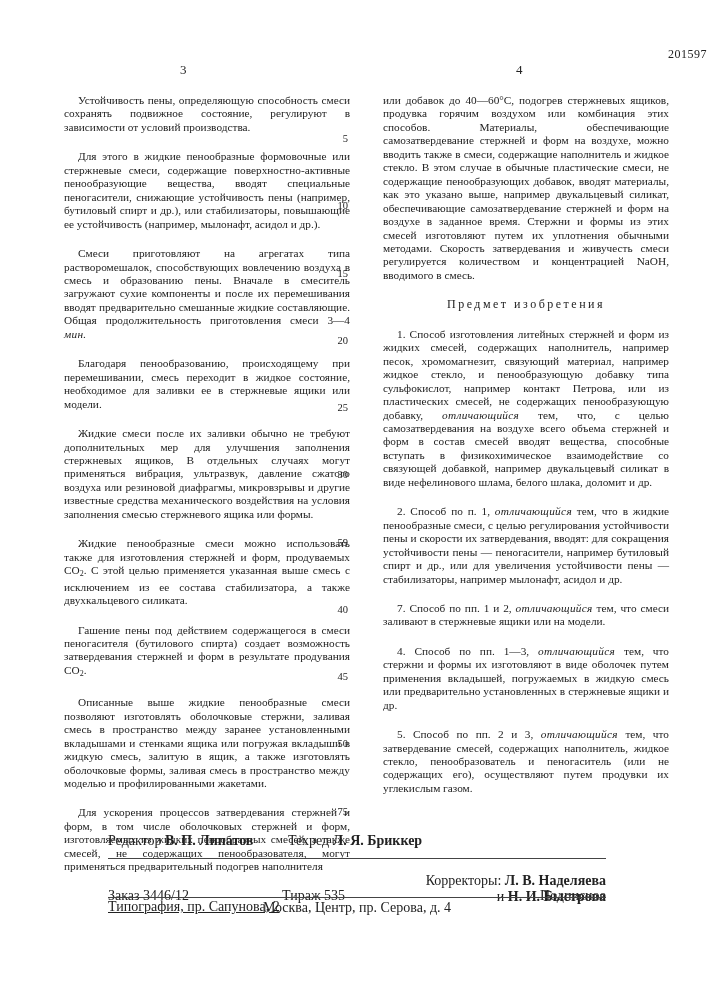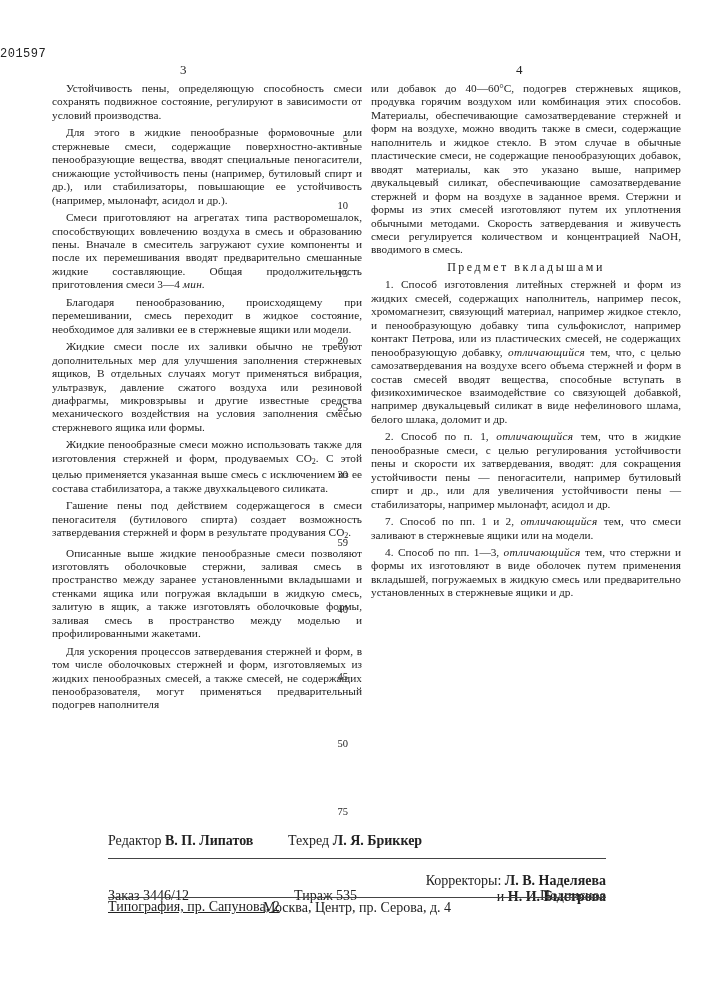--- a/index.html
+++ b/index.html
@@ -1,46 +1,46 @@
 <!DOCTYPE html>
 <html><head>
 <meta charset="utf-8">
 <style>
   html, body { margin: 0; padding: 0; background: #ffffff; }
   body { width: 707px; height: 1000px; position: relative; overflow: hidden;
          font-family: "Liberation Serif", "DejaVu Serif", serif; color: #222; }
-  .patent-no { position: absolute; top: 47px; left: 0; width: 707px; text-align: left;
-               font-size: 12px; letter-spacing: 0.5px; font-family: Liberation Mono, monospace; }
+  .patent-no { position: absolute; top: 47px; left: 0; width: 707px; text-align: right;
+               font-size: 12px; letter-spacing: 0.5px; }
   .col-num { position: absolute; top: 62px; font-size: 13px; }
   .col-num.left { left: 180px; }
   .col-num.right { left: 516px; }
   .column { position: absolute; top: 78px; width: 318px; font-size: 11.3px; line-height: 13.45px;
             text-align: justify; }
   .column.left { left: 48px; }
   .column.right { left: 367px; }
-  .column p { margin: 4px; text-indent: 14px; hyphens: manual; }
+  .column p { margin: 16px; text-indent: 14px; hyphens: manual; }
   .column p.noindent { text-indent: 0; }
   .heading { text-align: center; letter-spacing: 2.5px; font-size: 12px; margin: 13px 0 4px 0; text-indent: 0 !important; }
   .gutter { position: absolute; left: 326px; top: 78px; width: 22px; font-size: 10.5px; line-height: 13.45px; }
   .gutter span { position: absolute; left: 0; width: 22px; text-align: right; }
   em { font-style: italic; letter-spacing: 0.3px; }
   sub { font-size: 8px; vertical-align: -2px; }
   .footer { position: absolute; left: 108px; width: 498px; font-size: 14px; }
   .credits { top: 833px; height: 28px; }
   .credits .c1 { position: absolute; left: 0; top: 0; }
   .credits .c2 { position: absolute; left: 180px; top: 0; }
   .credits .c3 { position: absolute; right: 0; top: 0; text-align: right; margin-top: 40px; }
   .credits .c3 .second { display: block; }
   .rule { position: absolute; left: 108px; width: 498px; height: 0; border-top: 1px solid #444; }
   .rule.r1 { top: 858px; }
   .rule.r2 { top: 897px; }
   .order { top: 860px; height: 36px; margin-top: 28px; }
   .order .row1 { position: relative; height: 12px; }
   .order .row1 .a { position: absolute; left: 0; }
-  .order .row1 .b { position: absolute; left: 186px; }
+  .order .row1 .b { position: absolute; left: 174px; }
   .order .row1 .c { position: absolute; right: 0; }
   .order .row2 { text-align: center; white-space: nowrap; }
   .order .row3 { text-align: center; }
   .printer { top: 899px; text-align: left; text-decoration: underline; }
   b.name { font-weight: bold; }
 </style>
 </head>
 <body>
 
 <div class="patent-no">201597</div>
@@ -68,25 +68,26 @@
   <span style="top:390px">30</span>
   <span style="top:458px">59</span>
   <span style="top:525px">40</span>
   <span style="top:592px">45</span>
   <span style="top:659px">50</span>
   <span style="top:727px">75</span>
 </div>
 
 <div class="column right">
   <p class="noindent">или добавок до 40—60°С, подогрев стержневых ящиков, продувка горячим воздухом или комбинация этих способов. Материалы, обеспечивающие самозатвердевание стержней и форм на воздухе, можно вводить также в смеси, содержащие наполнитель и жидкое стекло. В этом случае в обычные пластические смеси, не содержащие пенообразующих добавок, вводят материалы, как это указано выше, например двукальцевый силикат, обеспечивающие самозатвердевание стержней и форм на воздухе в заданное время. Стержни и формы из этих смесей изготовляют путем их уплотнения обычными методами. Скорость затвердевания и живучесть смеси регулируется количеством и концентрацией NaOH, вводимого в смесь.</p>
-  <p class="heading">Предмет вкладышами</p>
+  <p class="heading">Предмет изобретения</p>
   <p><span>1. Способ изготовления литейных стержней и форм из жидких смесей, содержащих наполнитель, например песок, хромомагнезит, связующий материал, например жидкое стекло, и пенообразующую добавку типа сульфокислот, например контакт Петрова, или из пластических смесей, не содержащих пенообразующую добавку, </span><em>отличающийся</em><span> тем, что, с целью самозатвердевания на воздухе всего объема стержней и форм в состав смесей вводят вещества, способные вступать в физикохимическое взаимодействие со связующей добавкой, например двукальцевый силикат в виде нефелинового шлама, белого шлака, доломит и др.</span></p>
   <p><span>2. Способ по п. 1, </span><em>отличающийся</em><span> тем, что в жидкие пенообразные смеси, с целью регулирования устойчивости пены и скорости их затвердевания, вводят: для сокращения устойчивости пены — пеногасители, например бутиловый спирт и др., или для увеличения устойчивости пены — стабилизаторы, например мылонафт, асидол и др.</span></p>
   <p><span>7. Способ по пп. 1 и 2, </span><em>отличающийся</em><span> тем, что смеси заливают в стержневые ящики или на модели.</span></p>
   <p><span>4. Способ по пп. 1—3, </span><em>отличающийся</em><span> тем, что стержни и формы их изготовляют в виде оболочек путем применения вкладышей, погружаемых в жидкую смесь или предварительно установленных в стержневые ящики и др.</span></p>
+  <p><span>5. Способ по пп. 2 и 3, </span><em>отличающийся</em><span> тем, что затвердевание смесей, содержащих наполнитель, жидкое стекло, пенообразователь и пеногаситель (или не содержащих его), осуществляют путем продувки их углекислым газом.</span></p>
 </div>
 
 <div class="footer credits">
   <div class="c1"><span>Редактор</span> <b class="name">В. П. Липатов</b></div>
   <div class="c2"><span>Техред</span> <b class="name">Л. Я. Бриккер</b></div>
   <div class="c3">
     <span>Корректоры:</span> <b class="name">Л. В. Наделяева</b>
     <span class="second"><span>и</span> <b class="name">Н. И. Быстрова</b></span>
   </div>
 </div>

